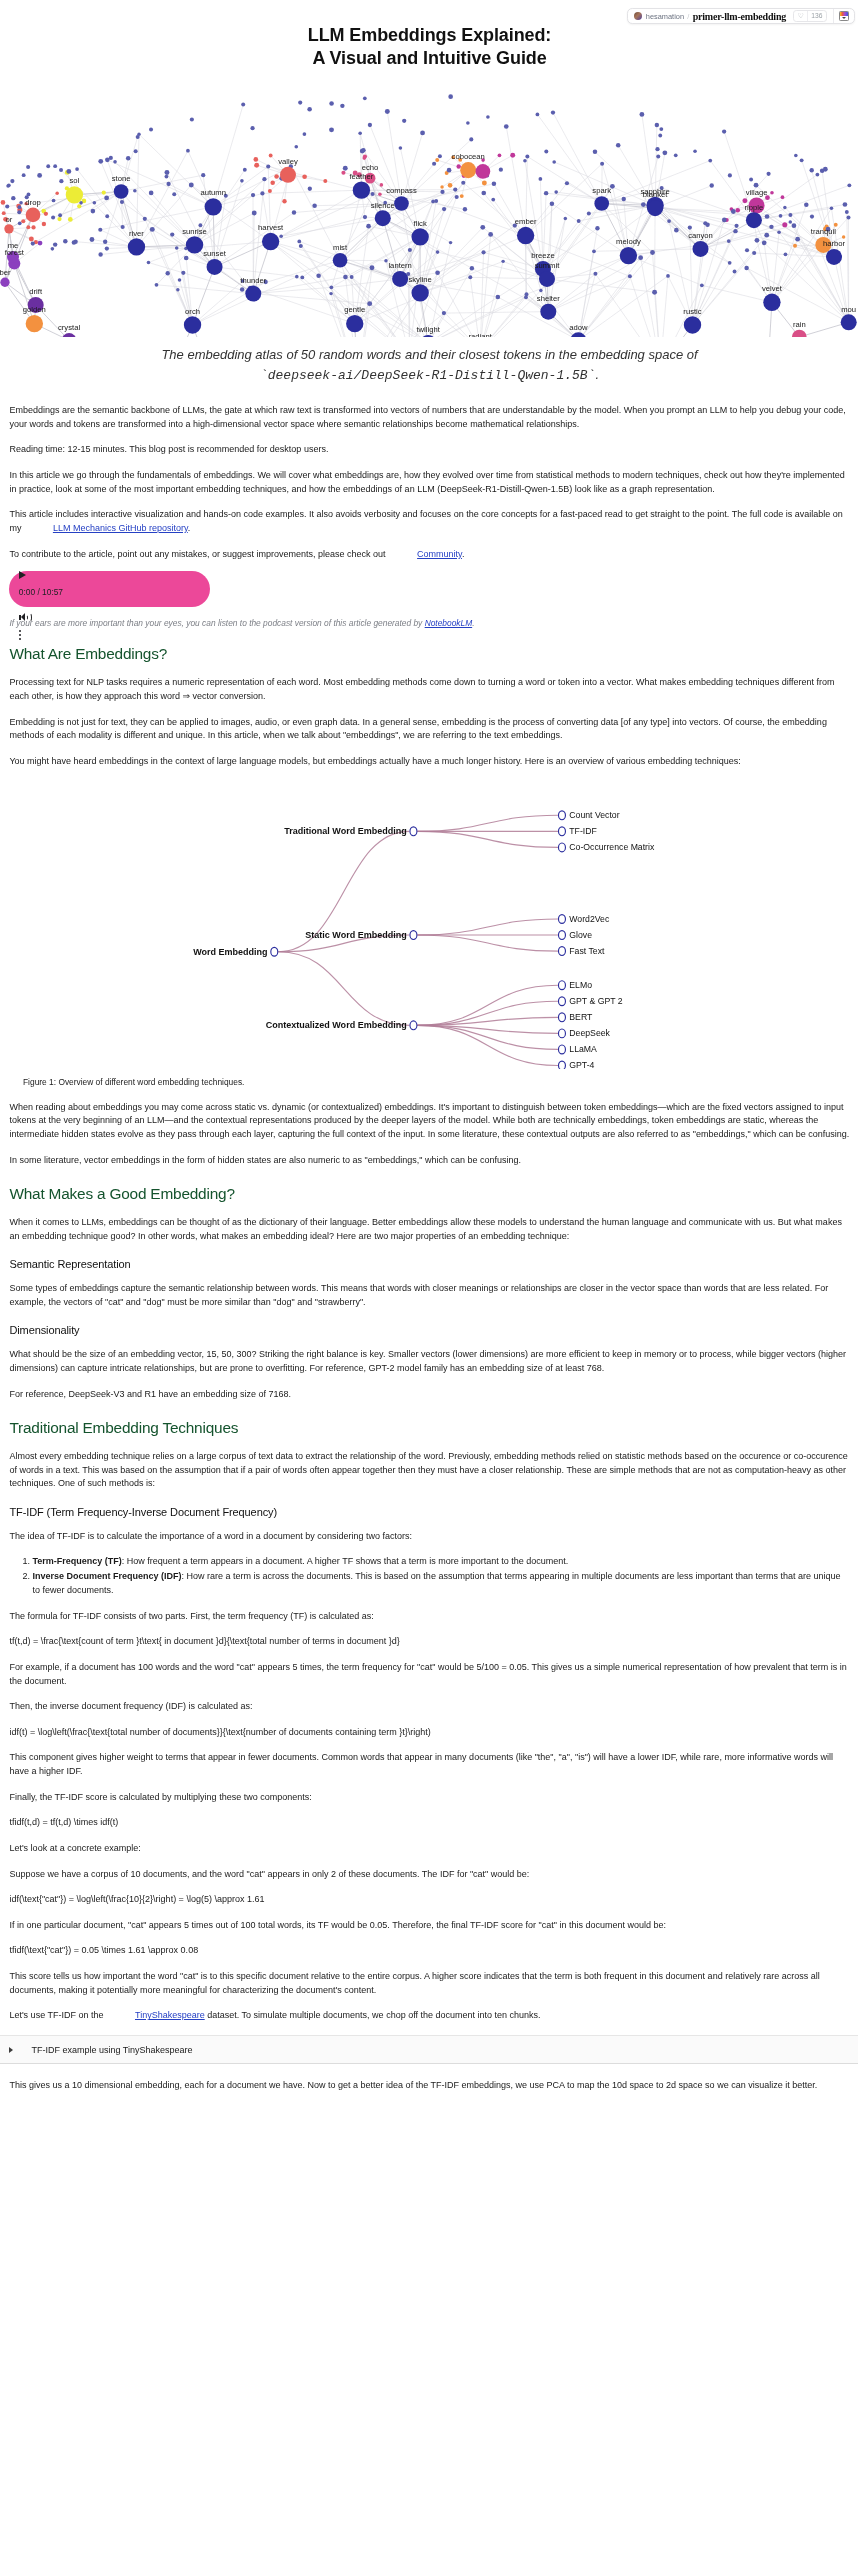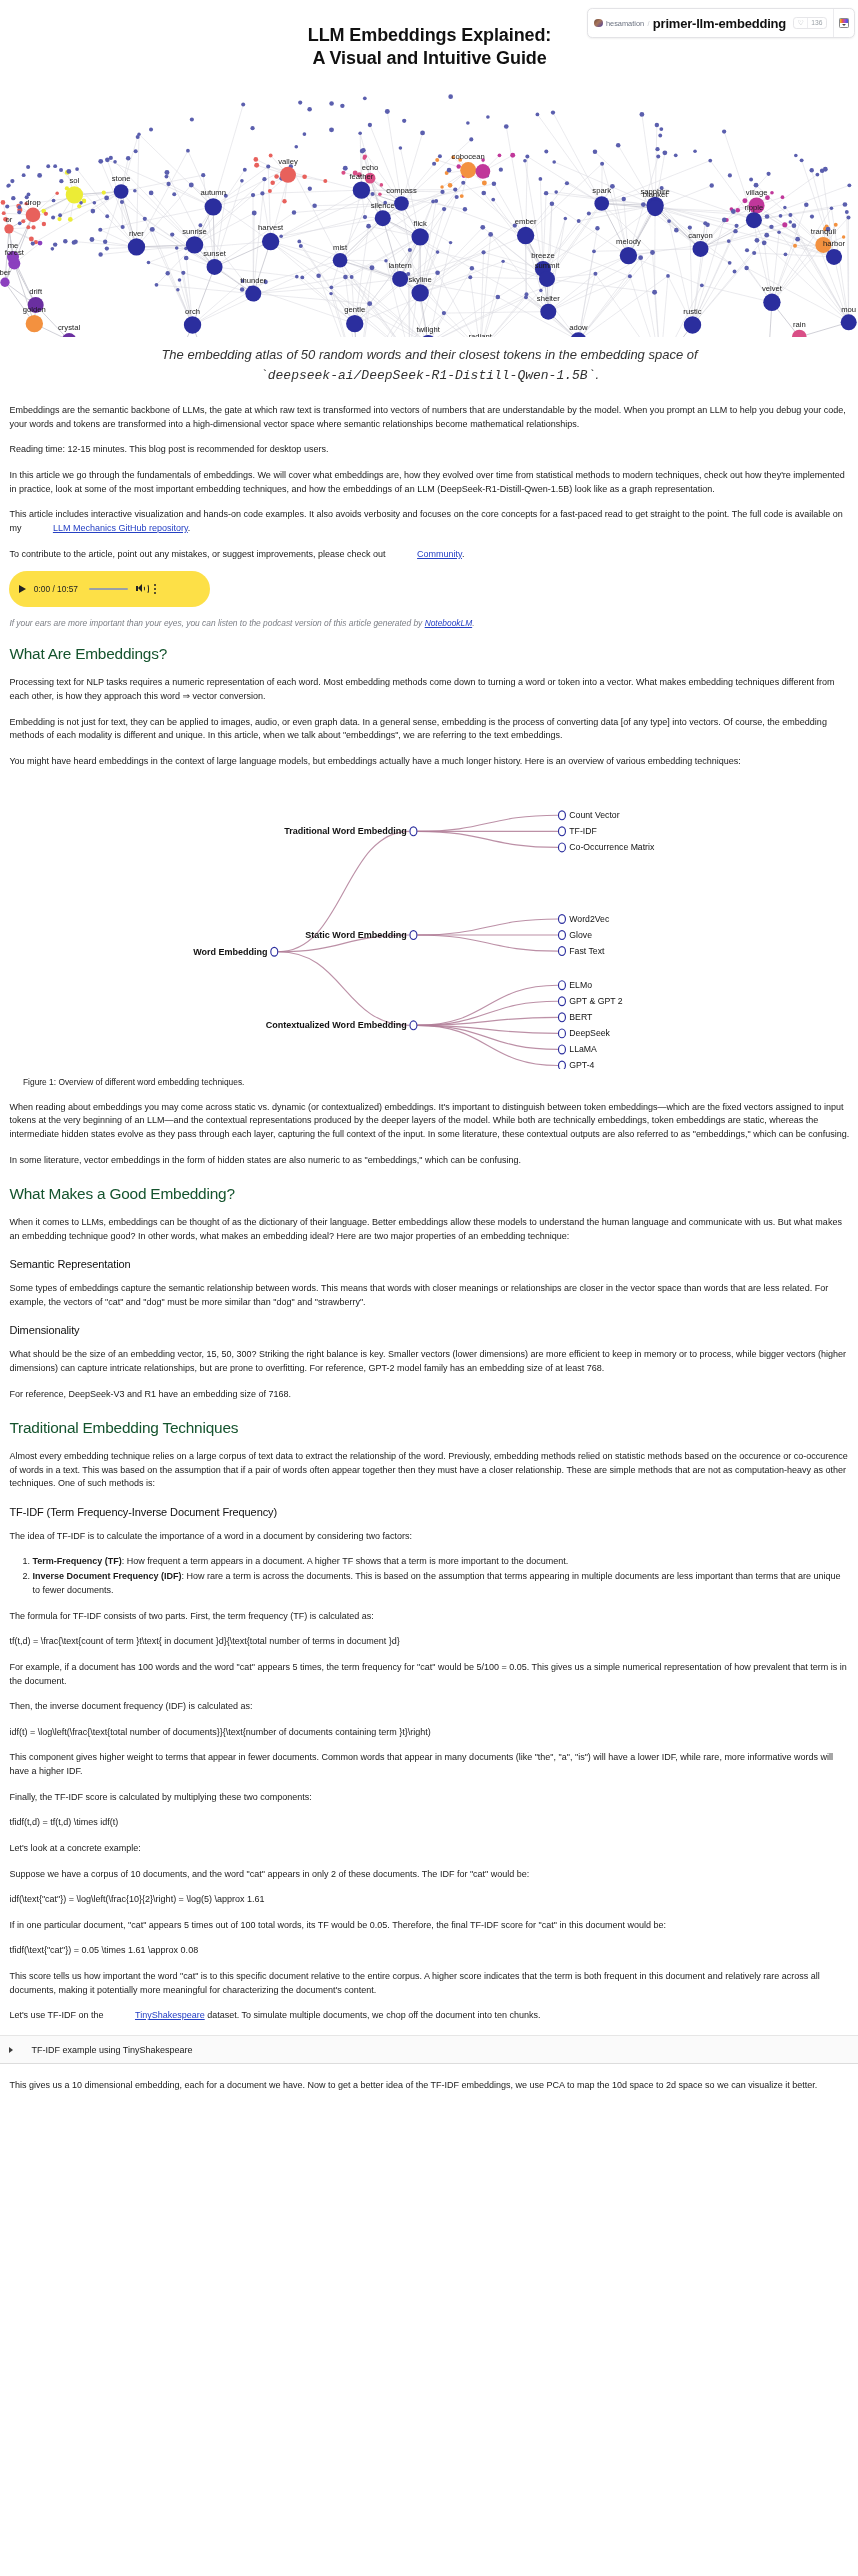--- a/index.html
+++ b/index.html
@@ -19,32 +19,32 @@
     font-size:18px; font-weight:bold; line-height:1.28;
     letter-spacing:-0.1px; color:#111;
   }
 
   
   .hf-badge {
     position:absolute; top:8px; right:4px;
     display:flex; align-items:stretch;
     background:#fff; border:0.7px solid #e3e3e6; border-radius:5.3px;
     box-shadow:0 0.7px 2px rgba(0,0,0,.06);
-    height:30px; overflow:hidden; z-index:20;margin-left:36px;
+    height:16px; overflow:hidden; z-index:20;margin-left:36px;
   }
   .hf-main { display:flex; align-items:center; gap:3.3px; padding:0 6px; }
   .hf-avatar {
     width:8.7px; height:8.7px; border-radius:50%;
     background:linear-gradient(135deg,#6b4a3a 0%,#a8755a 45%,#4b3fa0 100%);
     flex:none;
   }
   .hf-owner { font-size:7.4px; color:#6b7280; }
   .hf-sep { font-size:7.4px; color:#c9ccd1; }
-  .hf-repo { font-size:13px; font-weight:bold; color:#111;
-             font-family:Liberation Sans, sans-serif; letter-spacing:-0.2px; }
+  .hf-repo { font-size:10px; font-weight:bold; color:#111;
+             font-family:Liberation Serif, serif; letter-spacing:-0.2px; }
   .hf-like {
     display:flex; align-items:center; border:0.7px solid #e6e6e9;
     border-radius:3.3px; height:12.7px; margin:auto 0 auto 4px; overflow:hidden;
   }
   .hf-heart { padding:0 3.3px; font-size:6.7px; color:#9aa0a6; line-height:1; }
   .hf-count { padding:0 3.3px; font-size:6.7px; color:#9aa0a6;
               border-left:0.7px solid #ededf0; line-height:12.7px; }
   .hf-divider { width:0.7px; background:#ebebee; }
   .hf-right { display:flex; align-items:center; padding:0 5.3px; }
   .hf-appicon {
@@ -92,22 +92,22 @@
   ol.factors li { font-size:9px; line-height:1.52; margin-bottom:1.3px; }
 
   .formula {
     font-size:9px; line-height:1.5; color:#1a1a1a; margin:0 0 12px 0;
     word-break:break-word;
   }
 
   
   .audio-wrap { margin:0 0 10.7px 0; }
   .audio-player {
-    width:201px; height:36px; border-radius:19px; background:#fde047;
-    display:flex; align-items:center; padding:0 9.4px; gap:8px;
+    width:201px; height:36px; border-radius:19px; background:#ec4899;
+    display:flex; padding:0 9.4px; gap:8px;flex-direction:column;
   }
   .ap-play { width:0;height:0;border-left:7.4px solid #202124;
     border-top:4.7px solid transparent;border-bottom:4.7px solid transparent; flex:none;}
   .ap-time { font-size:8.4px; color:#202124; white-space:nowrap; }
   .ap-track { flex:1; height:2px; background:#9aa0a6; border-radius:1.3px;
     max-width:39px; margin-left:2.7px;}
   .ap-vol { position:relative; width:10.7px; height:9.4px; flex:none; }
   .ap-vol .spk { position:absolute; left:0; top:2px; width:2.7px; height:5.3px;
     background:#202124; }
   .ap-vol .cone { position:absolute; left:2px; top:0; width:0; height:0;

